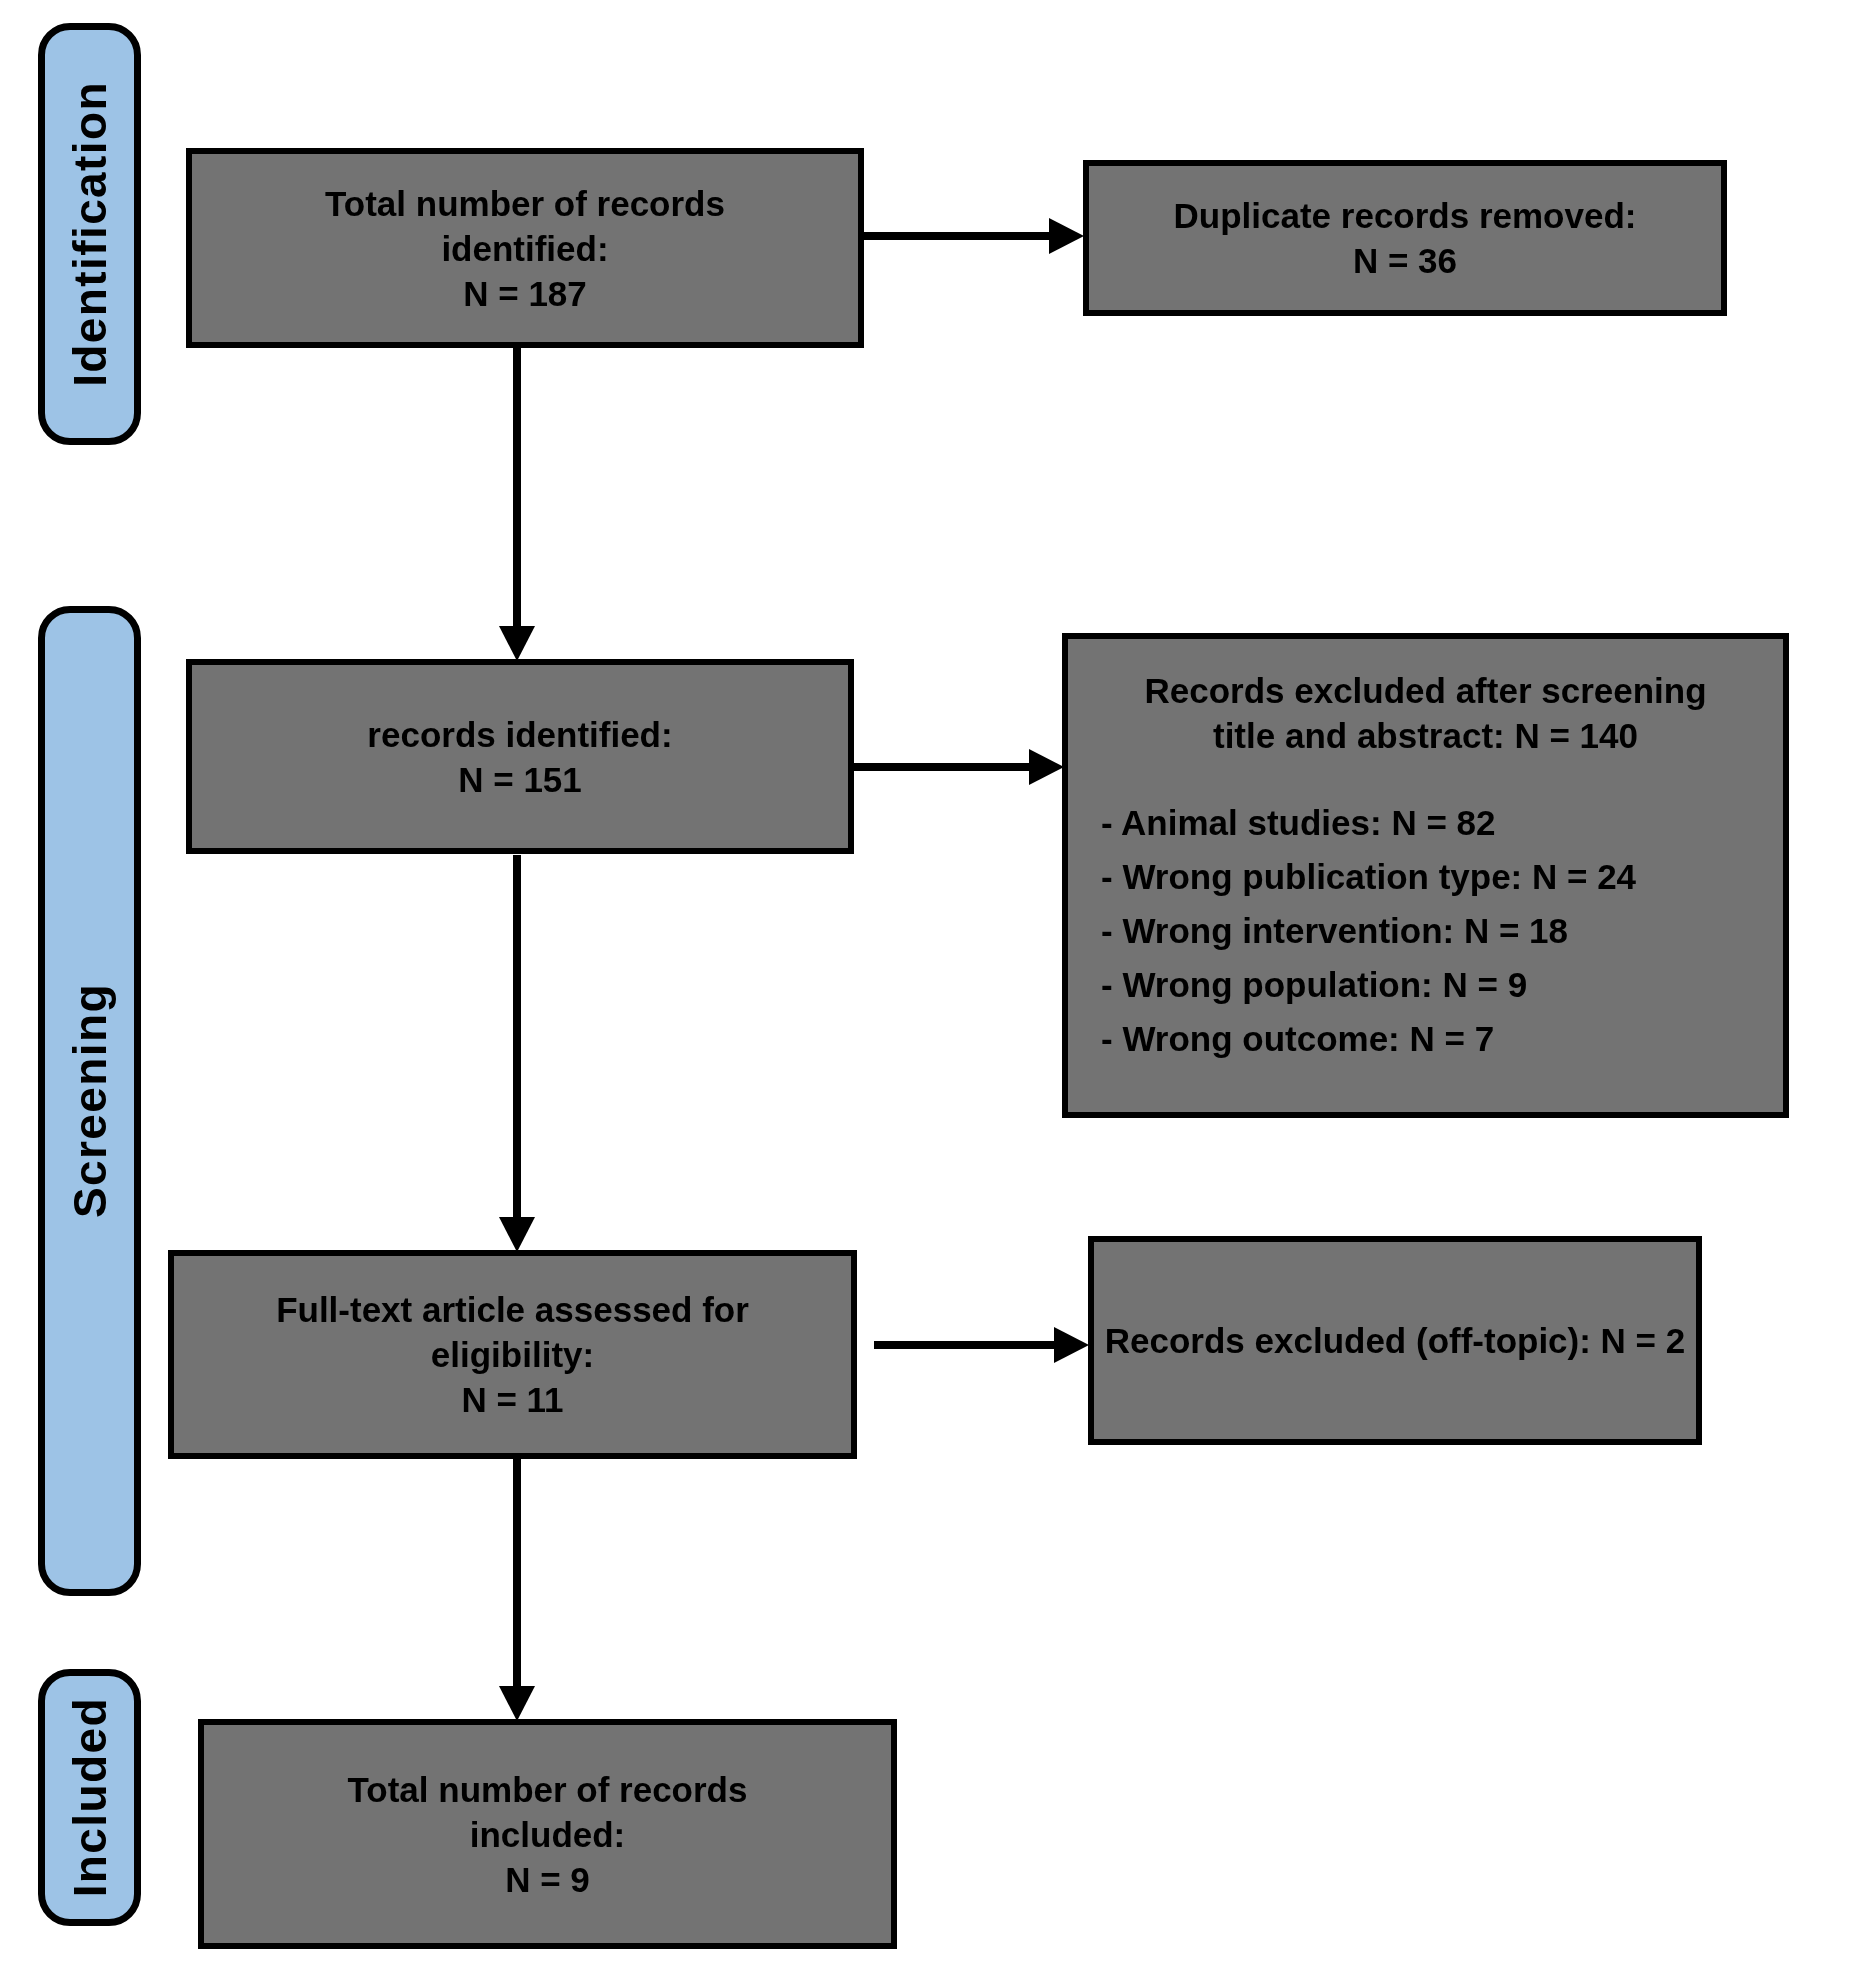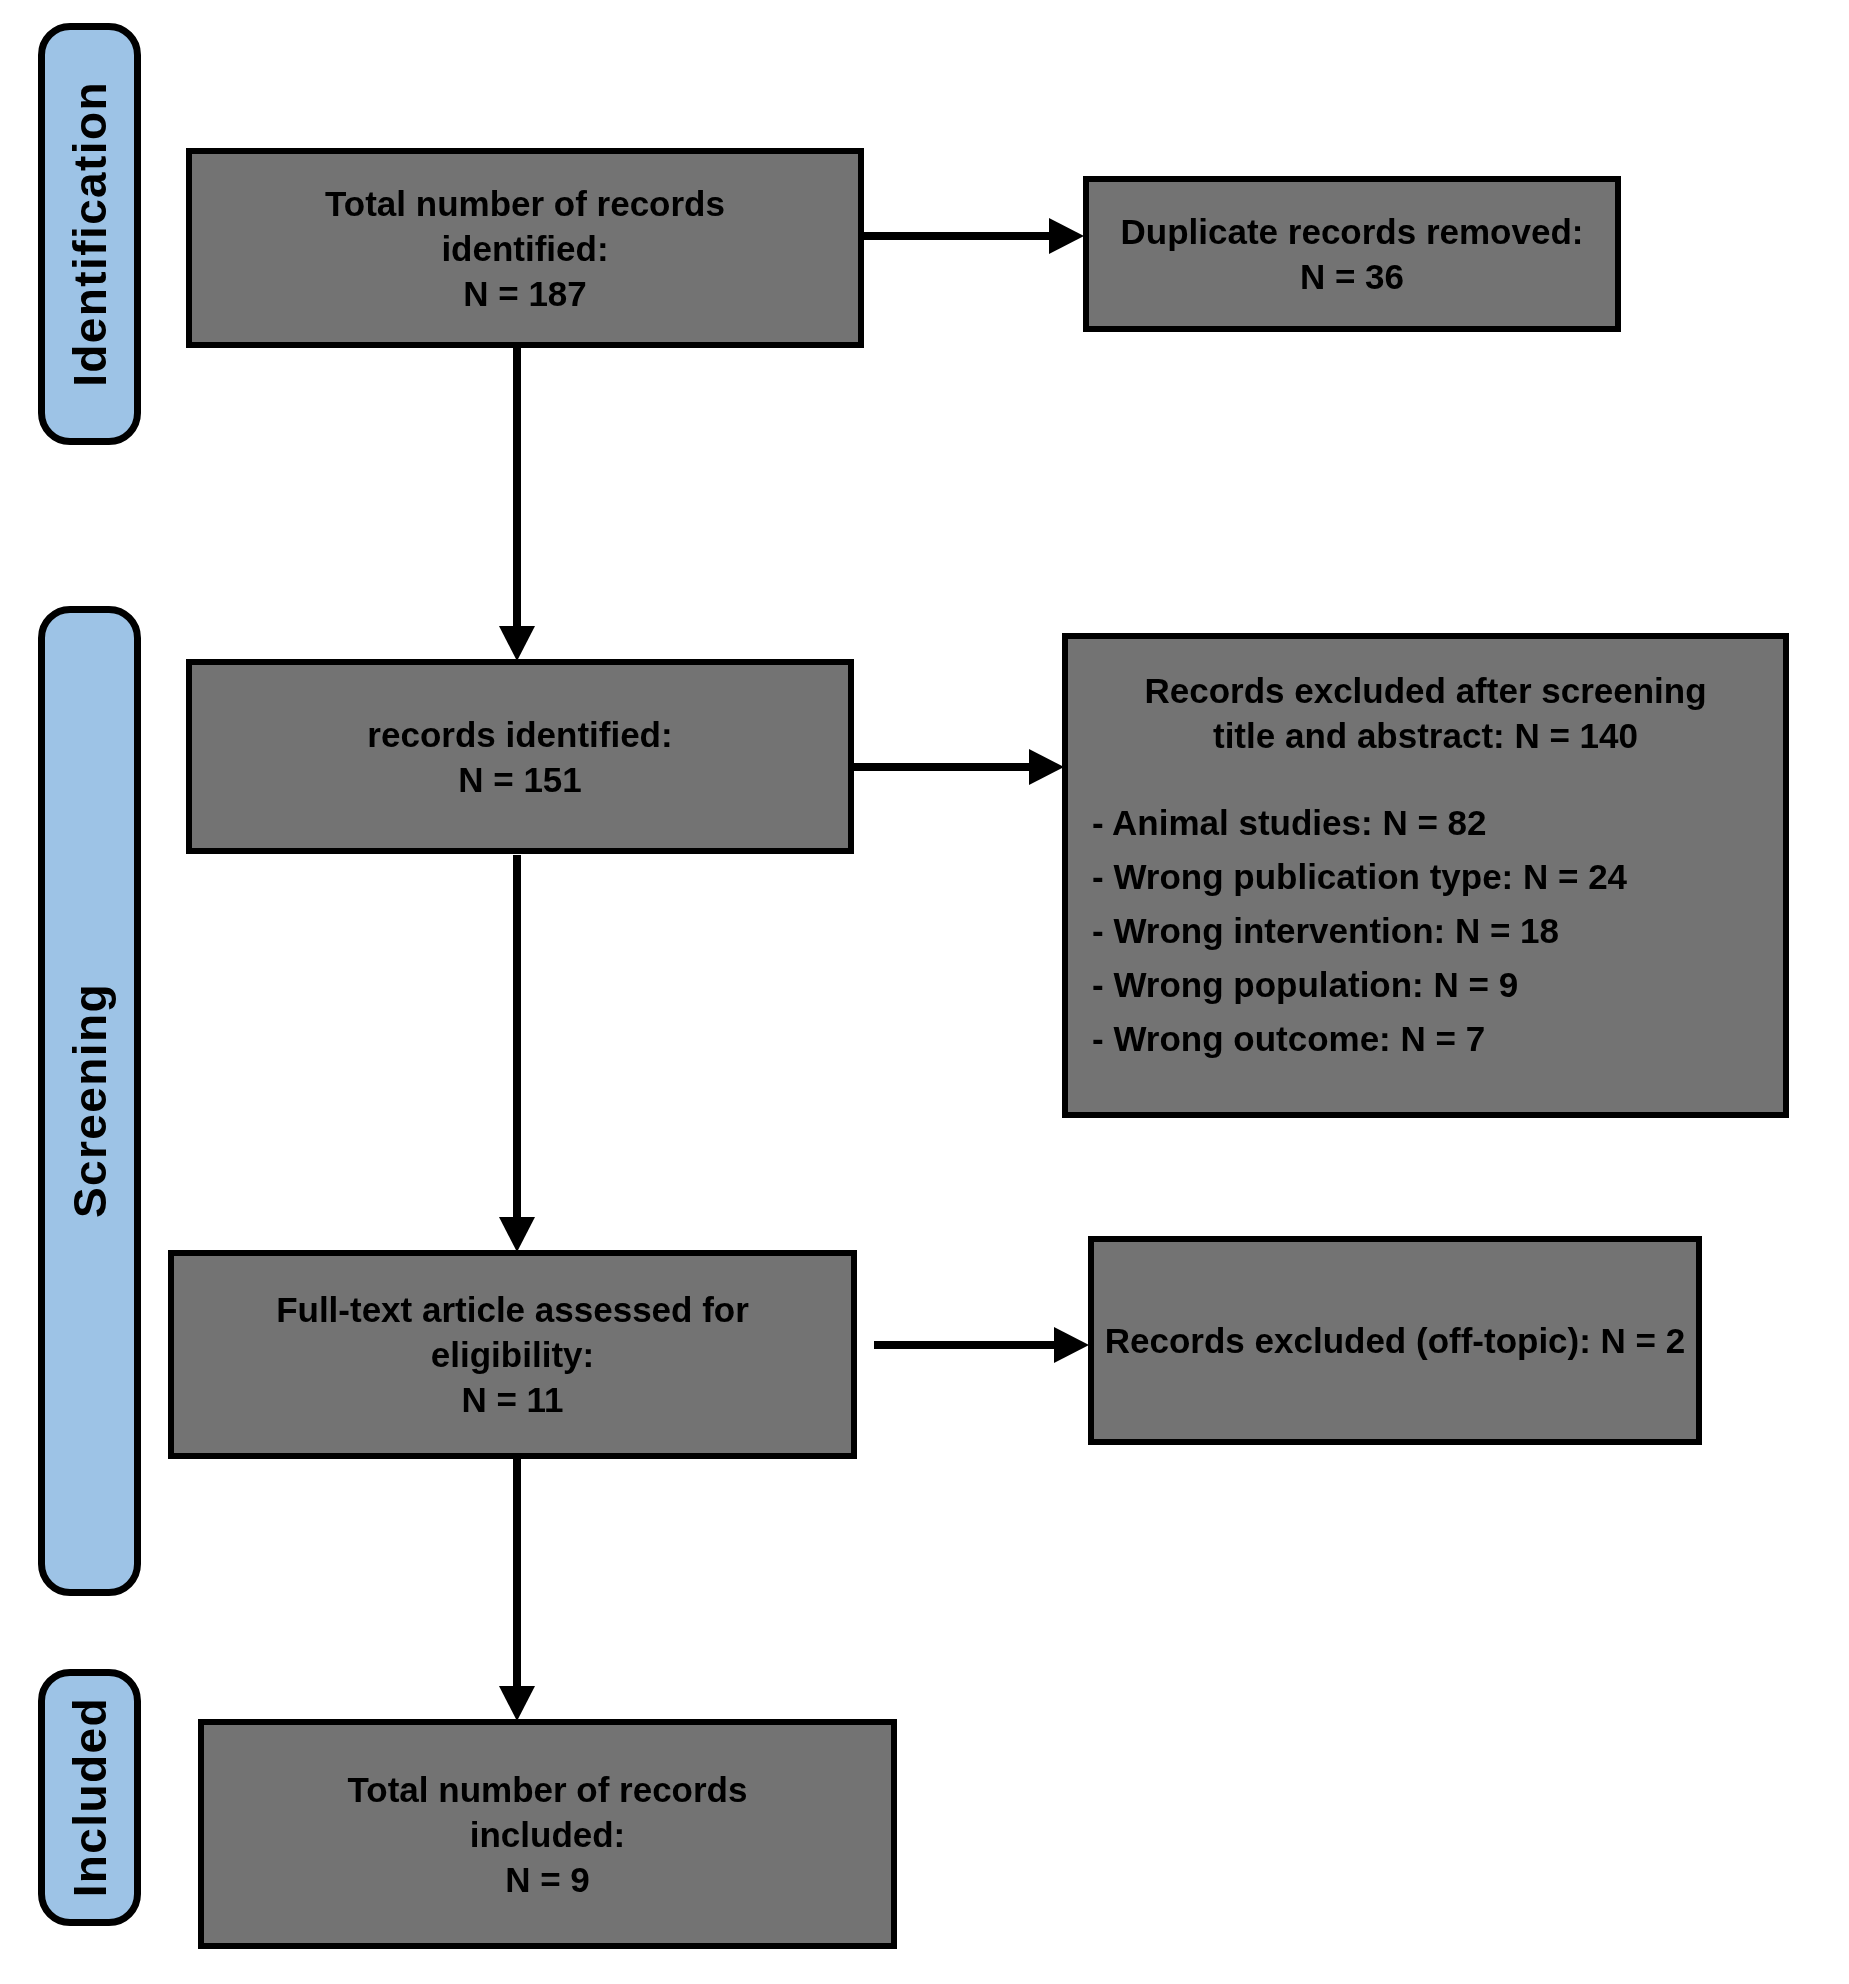--- a/index.html
+++ b/index.html
@@ -56,21 +56,21 @@
     white-space: nowrap;
   }
   .box-exclusion {
     justify-content: flex-start;
     padding-top: 29px;
   }
   .bullets {
     margin-top: 38px;
     align-self: stretch;
     text-align: left;
-    padding-left: 24px;
+    padding-left: 33px;
   }
   .bullets .reason {
     font-size: 35px;
     line-height: 54px;
     font-weight: bold;
     white-space: nowrap;
   }
   
   .arrow { position: absolute; }
   .shaft { position: absolute; background: #000000; }
@@ -100,21 +100,21 @@
   <div class="stage-tab" style="top:1669px; height:257px;">
     <span class="stage-label">Included</span>
   </div>
 
   <div class="box" style="left:186px; top:148px; width:678px; height:200px;">
     <div class="line">Total number of records</div>
     <div class="line">identified:</div>
     <div class="line">N = 187</div>
   </div>
 
-  <div class="box" style="left:1083px; top:176px; width:538px; height:156px;">
+  <div class="box" style="left:1083px; top:160px; width:644px; height:156px;">
     <div class="line">Duplicate records removed:</div>
     <div class="line">N = 36</div>
   </div>
 
   <div class="box" style="left:186px; top:659px; width:668px; height:195px;">
     <div class="line">records identified:</div>
     <div class="line">N = 151</div>
   </div>
 
   <div class="box box-exclusion" style="left:1062px; top:633px; width:727px; height:485px;">

